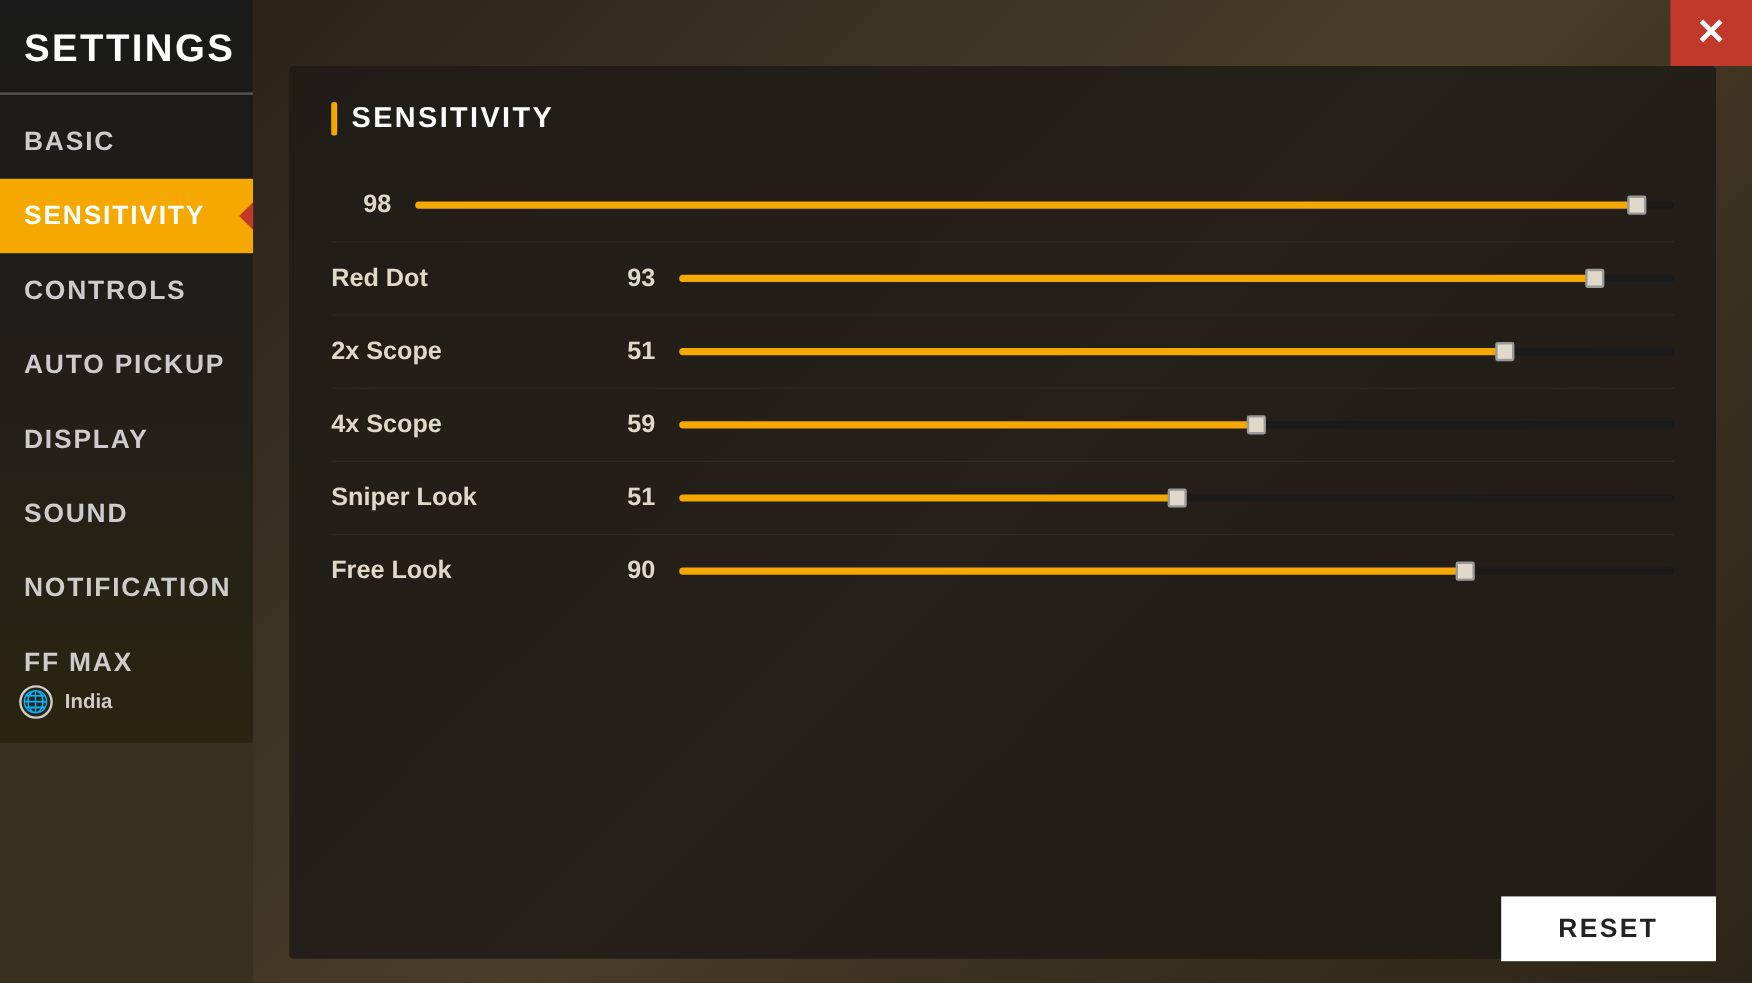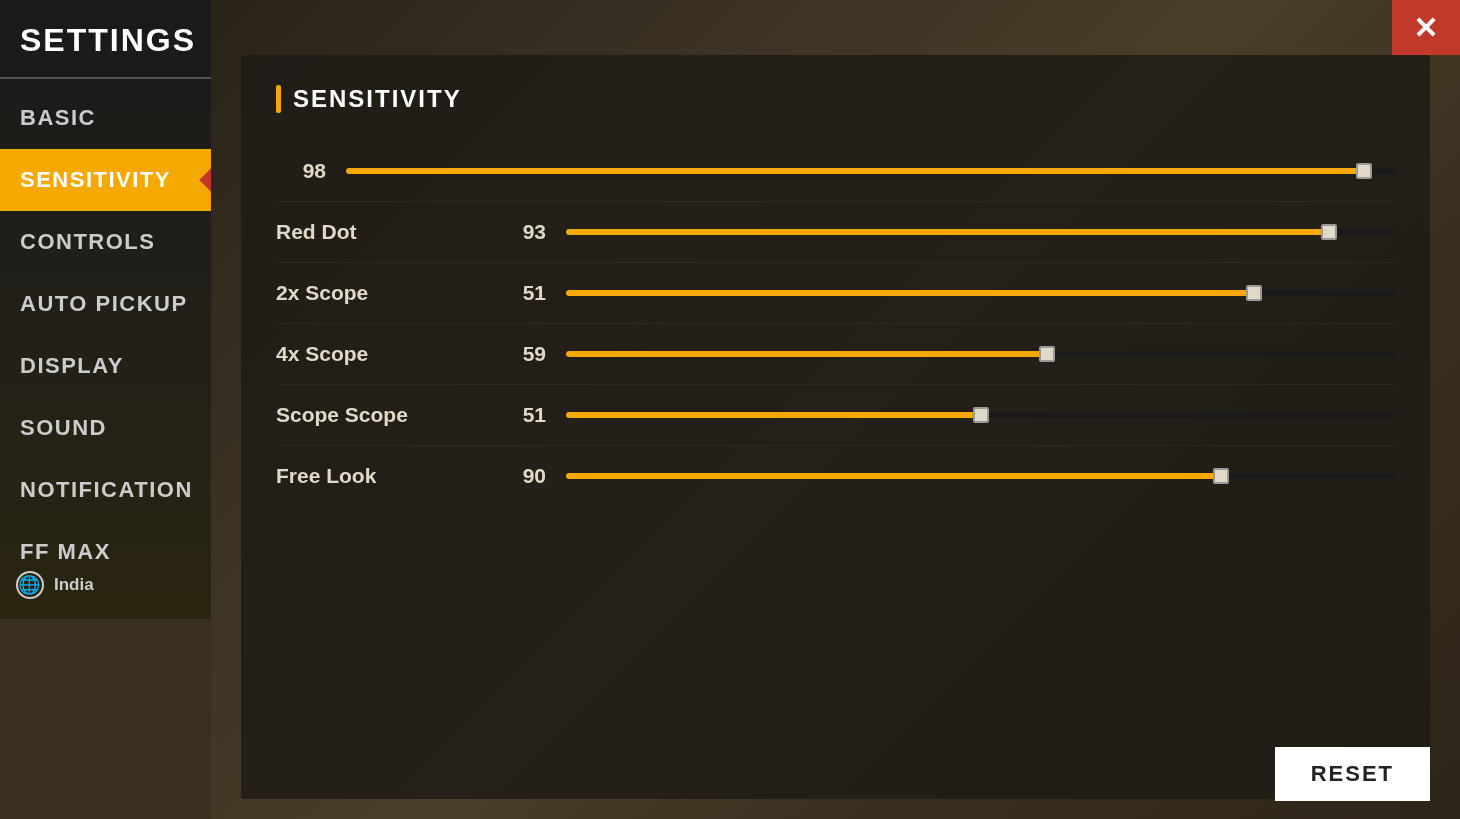--- a/index.html
+++ b/index.html
@@ -205,21 +205,21 @@
     
     .reset-btn {
       position: absolute;
       bottom: 18px;
       right: 30px;
       background: #fff;
       color: #222;
       font-size: 22px;
       font-weight: 900;
       letter-spacing: 2px;
-      padding: 14px 36px;
+      padding: 14px 48px;
       border: none;
       cursor: pointer;
       text-transform: uppercase;
     }
   </style>
 </head>
 <body>
 
 <div class="sidebar">
   <div class="sidebar-title">SETTINGS</div>
@@ -306,21 +306,21 @@
       <div class="slider-value">59</div>
       <div class="slider-track-container">
         <div class="slider-track-bg">
           <div class="slider-track-fill" style="width: 58%"></div>
           <div class="slider-thumb" style="left: calc(58% - 8px)"></div>
         </div>
       </div>
     </div>
 
     <div class="slider-row">
-      <div class="slider-label">Scope Scope</div>
+      <div class="slider-label">Sniper Look</div>
       <div class="slider-value">51</div>
       <div class="slider-track-container">
         <div class="slider-track-bg">
           <div class="slider-track-fill" style="width: 50%"></div>
           <div class="slider-thumb" style="left: calc(50% - 8px)"></div>
         </div>
       </div>
     </div>
 
     <div class="slider-row">

